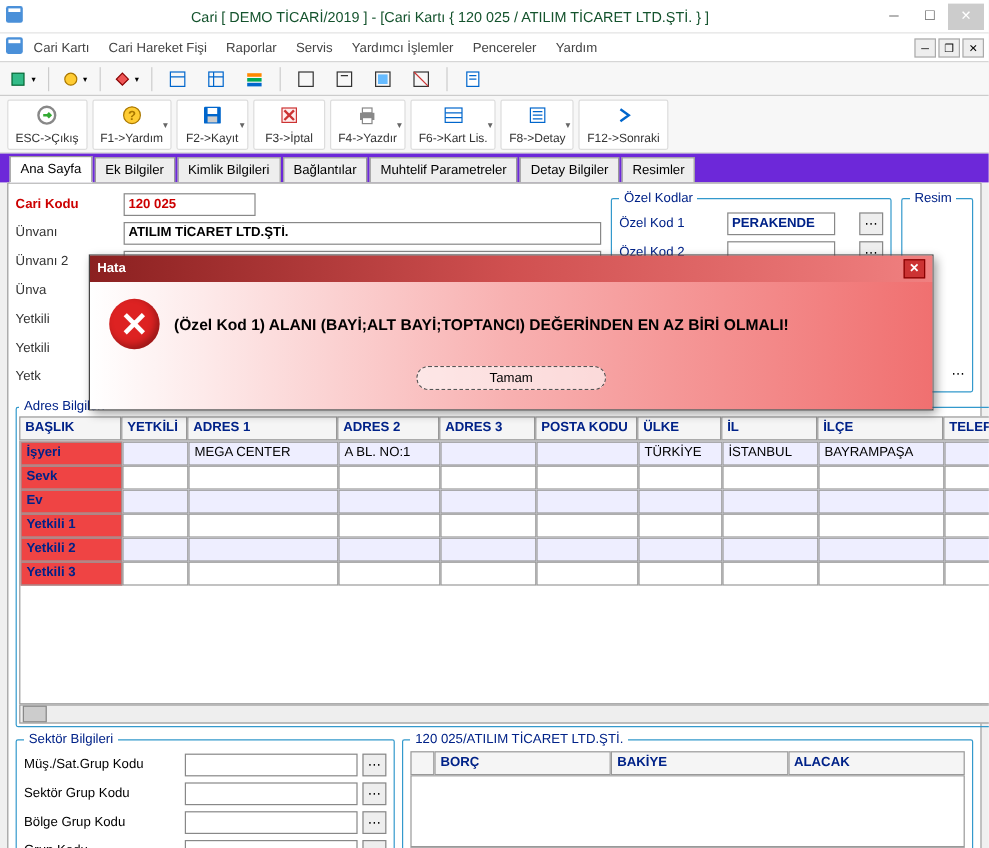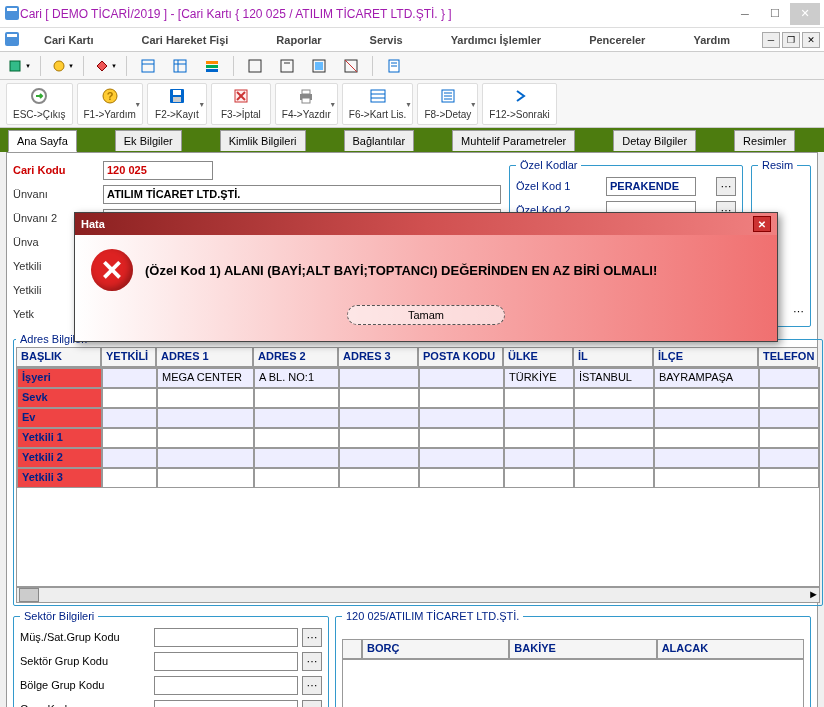--- a/index.html
+++ b/index.html
@@ -1,44 +1,44 @@
 <!DOCTYPE html>
 <html><head>
 <meta charset="utf-8">
 <style>
 * { box-sizing: border-box; margin: 0; padding: 0; font-family: Tahoma, Arial, sans-serif; font-size: 11px; }
 body { background: #f0f0f0; width: 824px; height: 707px; overflow: hidden; }
 
 
 .titlebar { height: 28px; background: #fff; display: flex; align-items: center; padding: 0 4px; border-bottom: 1px solid #ddd; }
-.titlebar .title { flex: 1; color: #a21caf; font-size: 12px; }
+.titlebar .title { flex: 1; text-align: center; color: #14532d; font-size: 12px; }
 .titlebar .winbtns { display: flex; }
 .titlebar .winbtn { width: 30px; height: 22px; display: flex; align-items: center; justify-content: center; color: #666; cursor: pointer; }
 .titlebar .winbtn.close { background: #ccc; color: #fff; }
 
 
 .menubar { height: 24px; background: #fff; display: flex; align-items: center; padding: 0 4px; border-bottom: 1px solid #ccc; }
-.menubar .menuitem { padding: 3px 24px; color: #444; cursor: pointer; font-weight: bold; }
+.menubar .menuitem { padding: 3px 8px; color: #444; cursor: pointer; }
 .menubar .mdi-btns { margin-left: auto; display: flex; gap: 2px; }
 .menubar .mdi-btn { width: 18px; height: 16px; border: 1px solid #aaa; background: #eee; font-size: 9px; display: flex; align-items: center; justify-content: center; cursor: pointer; }
 
 
 .tb1 { height: 28px; background: #f7f7f7; border-bottom: 1px solid #ccc; display: flex; align-items: center; padding: 2px 6px; gap: 6px; }
 .tb1 .tbbtn { width: 26px; height: 22px; border: 1px solid transparent; display: flex; align-items: center; justify-content: center; cursor: pointer; position: relative; }
 .tb1 .tbbtn .chev { font-size: 7px; margin-left: 2px; }
 .tb1 .sep { width: 1px; height: 20px; background: #ccc; margin: 0 2px; }
 
 
 .tb2 { height: 48px; background: #f7f7f7; border-bottom: 1px solid #ccc; display: flex; align-items: center; padding: 2px 6px; gap: 4px; }
 .tb2 .bigbtn { min-width: 60px; height: 42px; border: 1px solid #ddd; background: #fff; display: flex; flex-direction: column; align-items: center; justify-content: center; cursor: pointer; padding: 2px 6px; border-radius: 2px; position: relative; }
 .tb2 .bigbtn .lbl { font-size: 10px; color: #333; margin-top: 2px; white-space: nowrap; }
 .tb2 .bigbtn .chev { position: absolute; right: 2px; top: 50%; transform: translateY(-50%); font-size: 8px; color: #666; }
 
 
-.tabs { height: 24px; display: flex; align-items: flex-start; padding: 2px 8px 0; background: #4d7c0f; gap: 36px; }
+.tabs { height: 24px; display: flex; align-items: center; padding: 2px 8px 0; background: #6d28d9; }
 .tab { padding: 4px 8px; border: 1px solid #999; border-bottom: none; background: #eee; margin-right: 2px; cursor: pointer; font-size: 11px; }
 .tab.active { background: #fff; border-bottom: 1px solid #fff; position: relative; z-index: 2; }
 
 
 .mainpanel { background: #fff; border: 1px solid #999; margin: 0 6px; padding: 6px; height: 560px; position: relative; }
 
 
 .formarea { display: flex; gap: 8px; }
 .leftform { flex: 1; }
 .row { display: flex; align-items: center; height: 22px; margin-bottom: 2px; }
@@ -56,38 +56,38 @@
 .okrow .okbtn { width: 20px; height: 19px; border: 1px solid #888; background: #eee; cursor: pointer; display: flex; align-items: center; justify-content: center; font-size: 9px; }
 
 
 .gridwrap { margin-top: 6px; }
 .gridhdr { display: flex; background: #eee; }
 .gridhdr .gh, .gridrow .gc { border: 1px solid #999; padding: 2px 4px; height: 20px; overflow: hidden; white-space: nowrap; }
 .gridhdr .gh { color: #028; font-weight: bold; background: #f5f5f5; }
 .gridrow { display: flex; }
 .gridrow:nth-child(odd) .gc { background: #eef; }
 .gridrow .gc.lbl { color: #028; font-weight: bold; background: #ef4444; }
-.gc1 { width: 85px; } .gc2 { width: 55px; } .gc3 { width: 97px; } .gc4 { width: 85px; }
+.gc1 { width: 85px; } .gc2 { width: 55px; } .gc3 { width: 125px; } .gc4 { width: 85px; }
 .gc5 { width: 80px; } .gc6 { width: 85px; } .gc7 { width: 70px; } .gc8 { width: 80px; }
 .gc9 { width: 105px; } .gc10 { width: 60px; }
 .gridbody { height: 220px; background: #fff; border: 1px solid #999; overflow: auto; }
 .hscroll { height: 16px; background: #eee; border: 1px solid #999; display: flex; }
 .hscroll .thumb { width: 20px; background: #ccc; border: 1px solid #888; }
 
 
 .bottom { display: flex; gap: 6px; margin-top: 4px; }
 .sektorbox { width: 310px; }
 .srow { display: flex; align-items: center; height: 22px; margin-bottom: 2px; gap: 4px; }
 .srow .slbl { width: 130px; }
 .srow .sinp { flex: 1; border: 1px solid #888; height: 19px; }
 .srow .sbtn { width: 20px; height: 19px; border: 1px solid #888; background: #eee; cursor: pointer; display: flex; align-items: center; justify-content: center; }
 
 .balancebox { flex: 1; }
 .balhdr { display: flex; }
-.balhdr .bh, .balrow .bc { border: 1px solid #999; padding: 2px 4px; height: 20px; flex: 1; margin-top: 13px; }
+.balhdr .bh, .balrow .bc { border: 1px solid #999; padding: 2px 4px; height: 20px; flex: 1; }
 .balhdr .bh { color: #028; font-weight: bold; background: #f5f5f5; }
 .balbody { height: 60px; background: #fff; border: 1px solid #999; overflow: auto; }
 
 
 .errdialog { position: absolute; left: 54px; top: 212px; width: 704px; border: 1px solid #444; box-shadow: 3px 3px 8px rgba(0,0,0,0.4); z-index: 100; margin-left: 20px; }
 .errdialog .dlgtitle { height: 22px; background: linear-gradient(to right, #8b2020, #d05050, #f08080); color: #fff; font-weight: bold; padding: 3px 6px; display: flex; align-items: center; }
 .errdialog .dlgclose { margin-left: auto; width: 18px; height: 16px; background: #c33; border: 1px solid #800; color: #fff; display: flex; align-items: center; justify-content: center; cursor: pointer; font-size: 10px; }
 .errdialog .dlgbody { background: linear-gradient(to right, #fff, #f8b0b0, #f07070); padding: 14px 16px 16px; }
 .errdialog .dlgcontent { display: flex; align-items: center; gap: 12px; }
 .errdialog .dlgicon { width: 42px; height: 42px; border-radius: 50%; background: #d22; display: flex; align-items: center; justify-content: center; color: #fff; font-size: 28px; font-weight: bold; box-shadow: inset -3px -3px 6px rgba(0,0,0,0.3); }

